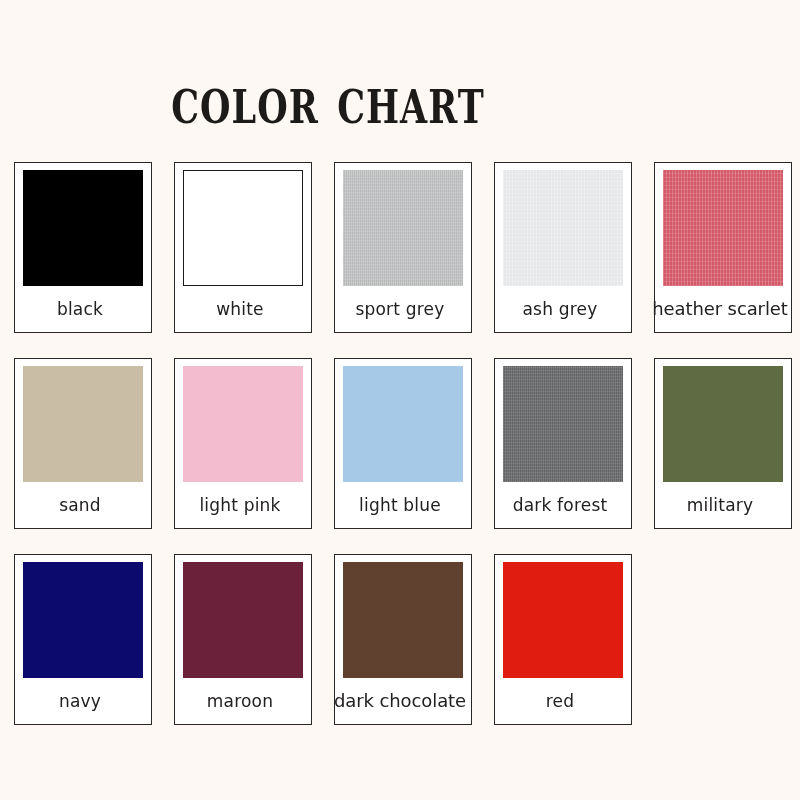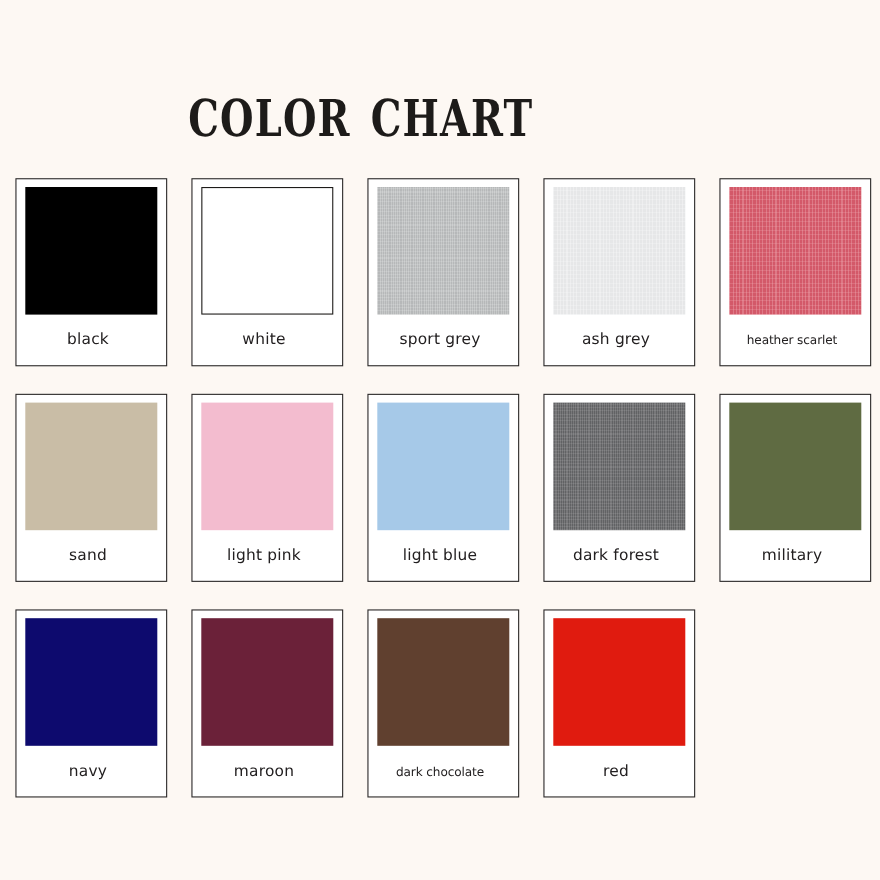--- a/index.html
+++ b/index.html
@@ -106,28 +106,28 @@
   }
 
   .card-label {
     flex: 1 1 auto;
     display: flex;
     align-items: center;
     justify-content: center;
     width: 150px;
     margin-left: -6px;
     font-family: "DejaVu Sans", "Liberation Sans", sans-serif;
-    font-size: 14px;
+    font-size: 17px;
     color: #232021;
     letter-spacing: 0.2px;
     white-space: nowrap;
     line-height: 1;
   }
   .card-label.tight {
-    font-size: 11px;
+    font-size: 18px;
     letter-spacing: -0.1px;
   }
 </style>
 </head>
 <body>
 
 <div class="page">
 
   <div class="title-wrap">
     <h1 class="chart-title">Color Chart</h1>

